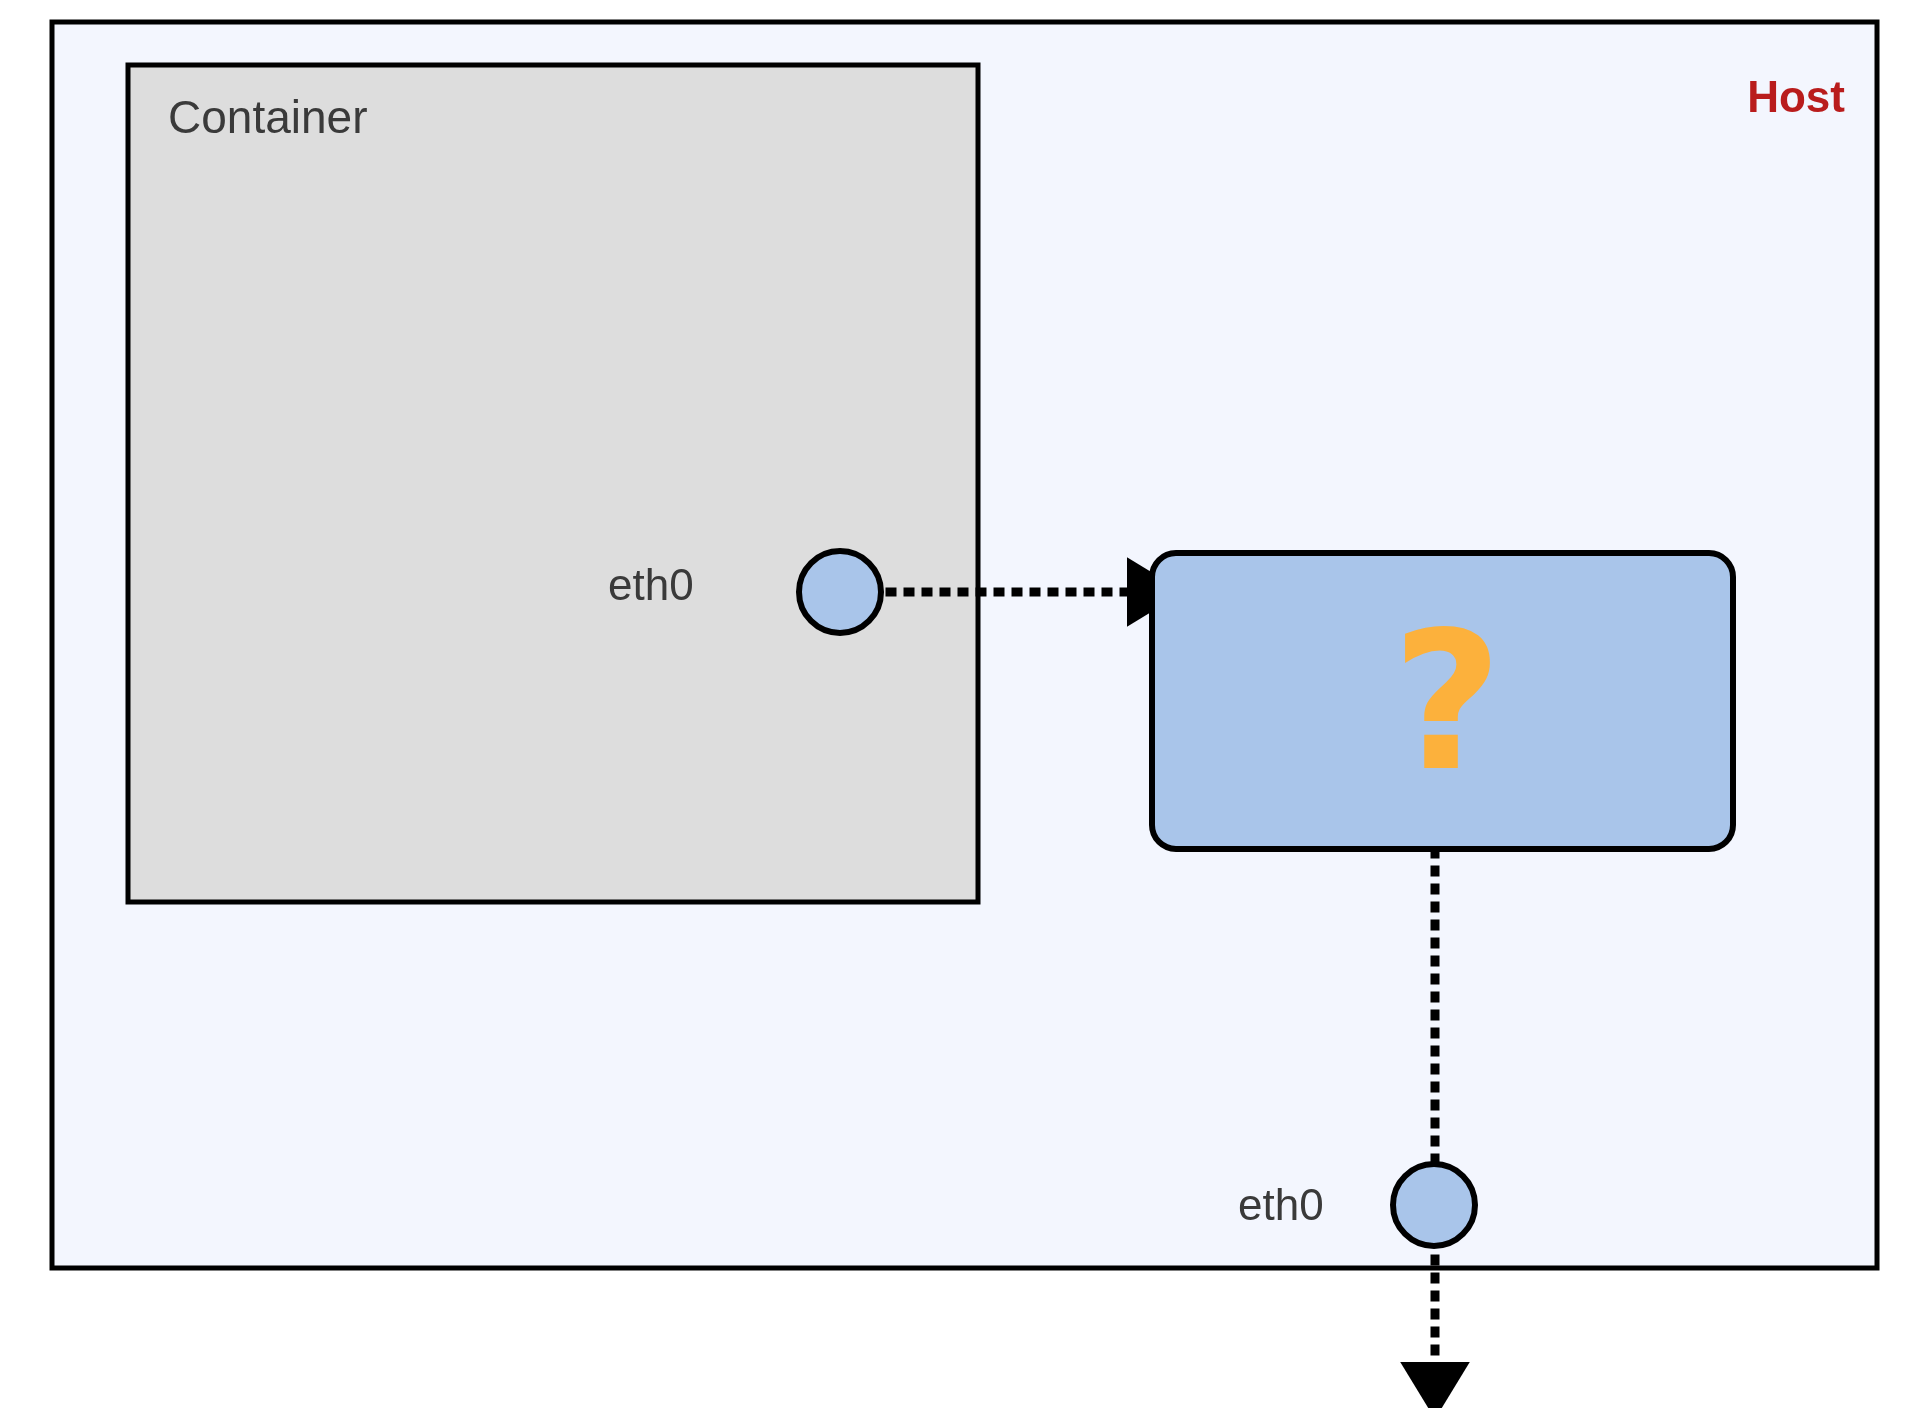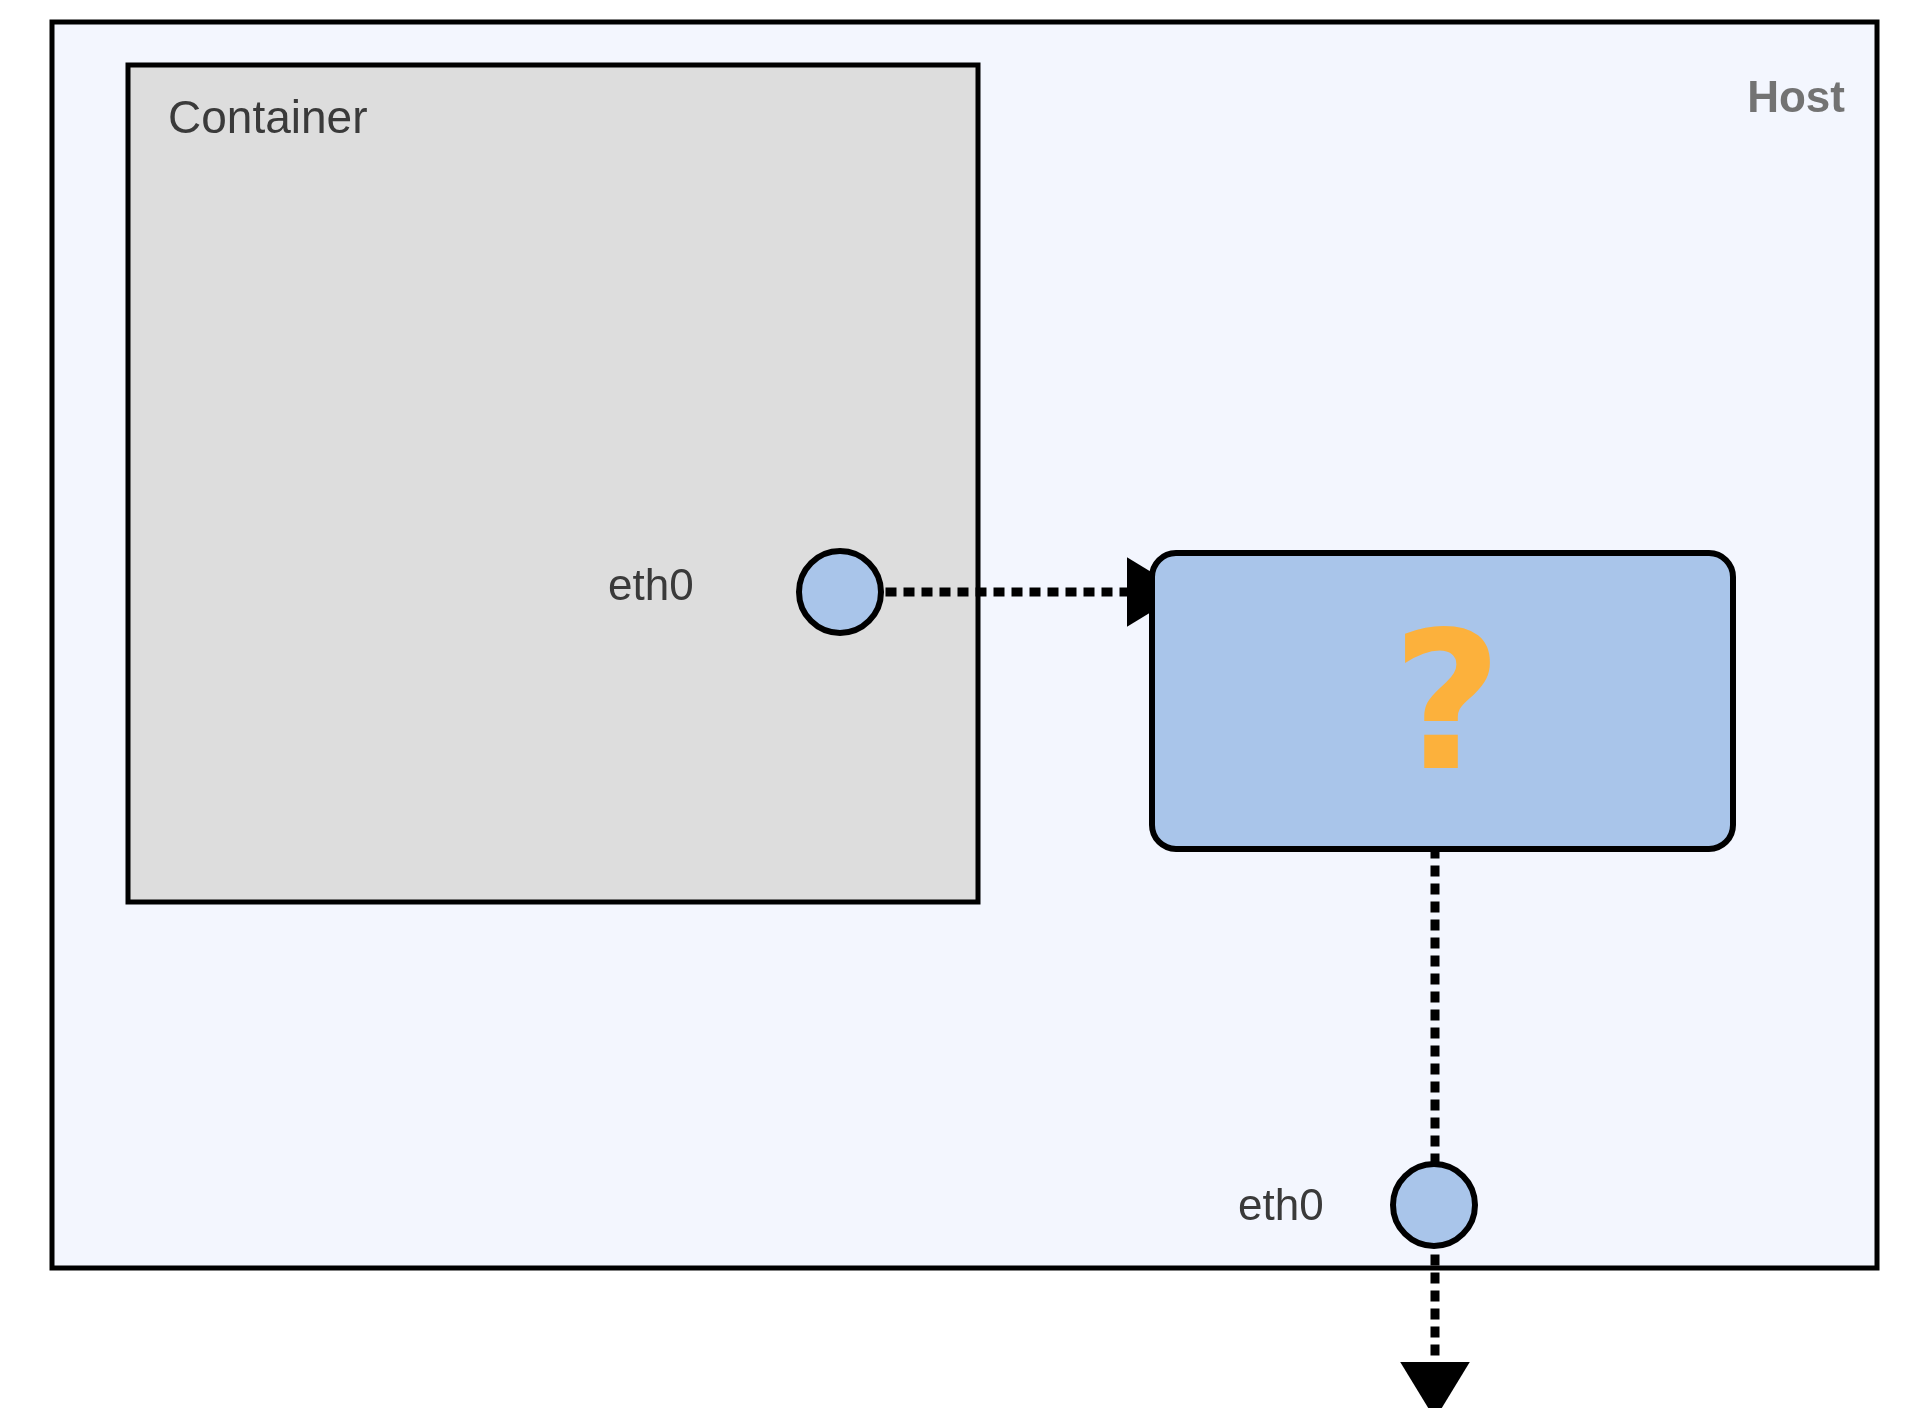--- a/index.html
+++ b/index.html
@@ -31,21 +31,21 @@
     white-space: pre;
     color: #333333;
     font-family: "Liberation Sans", sans-serif;
     text-align: right;
   }
   #host-label {
     right: 75px;
     top: 72px;
     font-size: 44px;
     font-weight: bold;
-    color: #737373;
+    color: #b91c1c;
   }
   #container-label {
     left: 168px;
     top: 90px;
     font-size: 46px;
     font-weight: normal;
     color: #3a3a3a;
   }
   #eth0-label-container {
     left: 608px;

